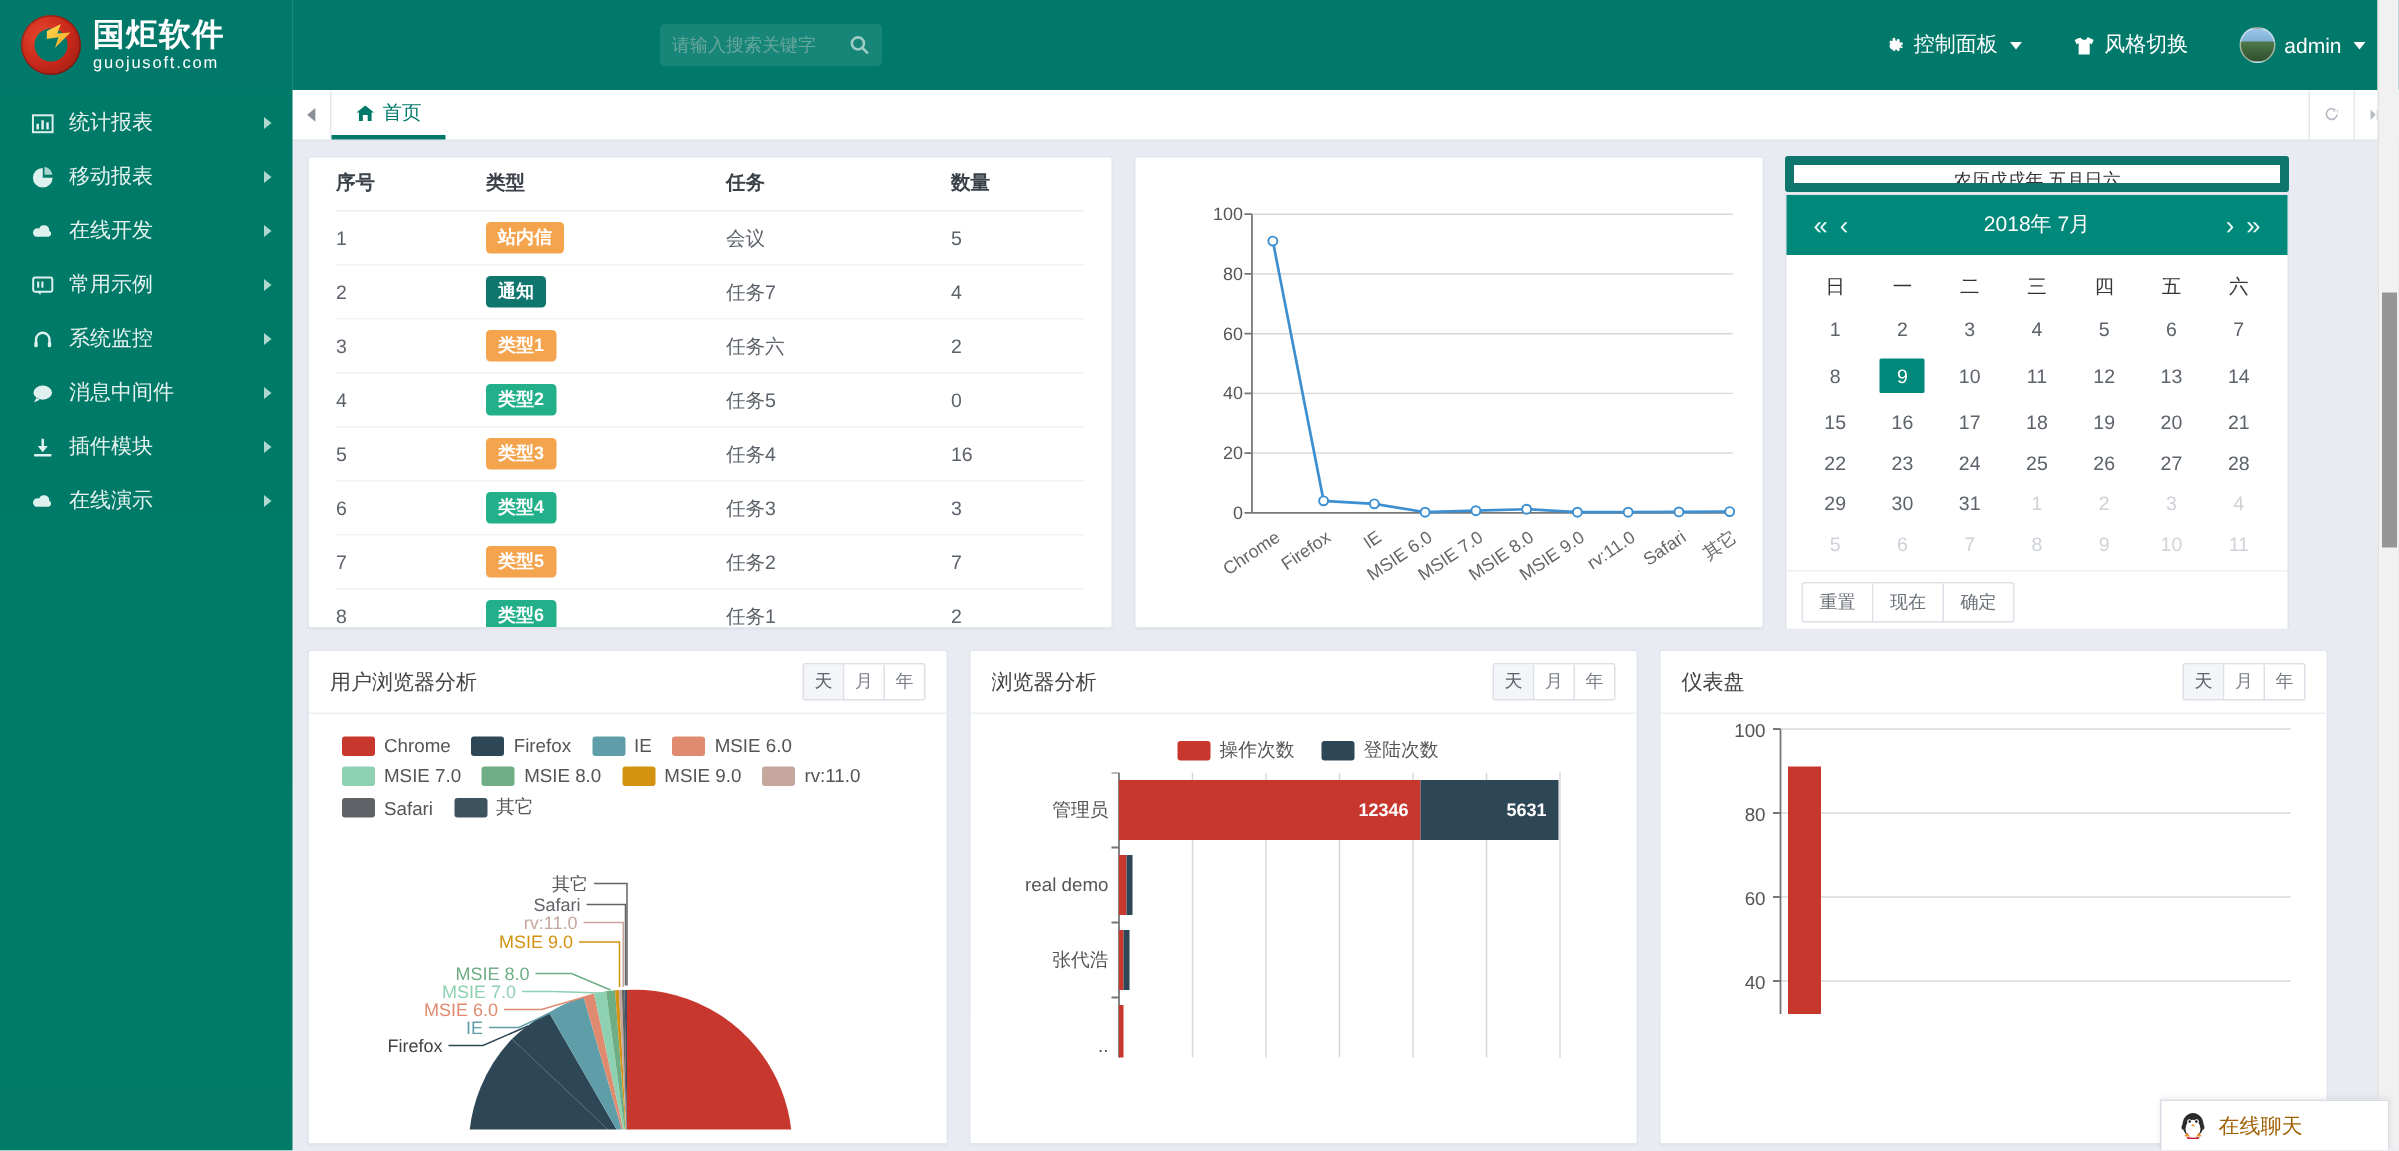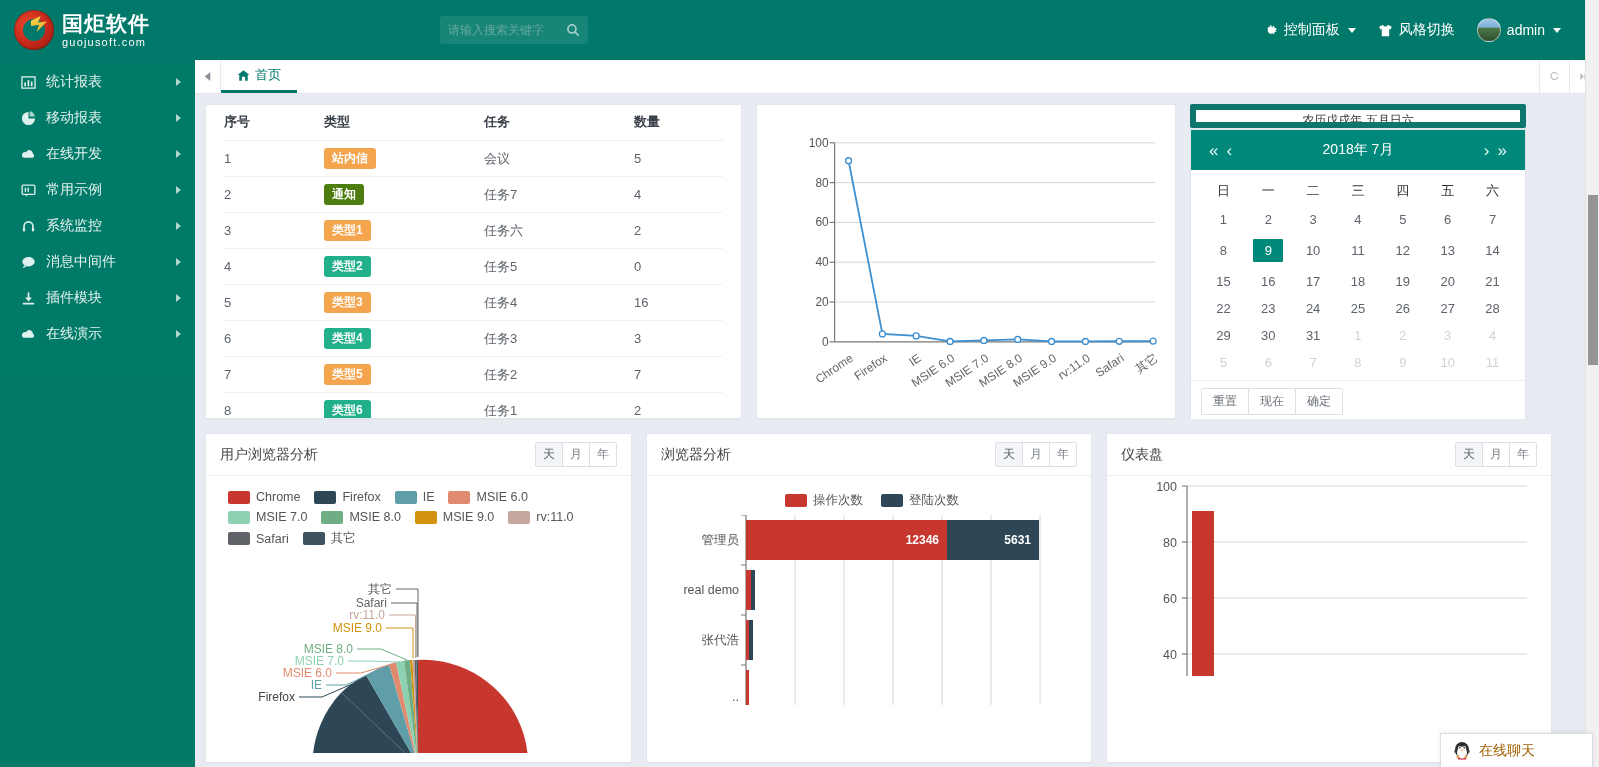--- a/index.html
+++ b/index.html
@@ -73,22 +73,22 @@
   }
   .search-input {
     background: transparent; border: none; outline: none; color: #bcded8;
     font-size: 12px; width: 118px; font-family:"Liberation Sans",sans-serif;
   }
   .search-input::placeholder { color: #67a79d; }
   .search-ico { width:14px;height:14px; flex:0 0 14px; }
   .search-ico svg{ width:14px;height:14px;fill:none;stroke:#9ecdc5;stroke-width:2;}
 
   .top-right {
-    margin-left: auto; display: flex; align-items: center; gap: 22px;
-    padding-right: 38px; color: #fff; font-size: 14px;
+    margin-left: auto; display: flex; align-items: center; gap: 34px;
+    padding-right: 22px; color: #fff; font-size: 14px;
   }
   .top-item { display: flex; align-items: center; gap: 6px; cursor: pointer; white-space: nowrap; }
   .top-item svg { fill: #fff; }
   .caret-down { width:0;height:0;border-top:5px solid #fff;border-left:4px solid transparent;border-right:4px solid transparent;margin-left:2px;}
   .avatar {
     width: 24px; height: 24px; border-radius: 50%; flex:0 0 24px;
     background: linear-gradient(180deg,#9ec6e8 0%,#7fb0d6 38%,#4f7a4b 40%,#2e4d2b 100%);
     border: 1px solid rgba(255,255,255,.5); overflow:hidden;
   }
 
@@ -421,21 +421,21 @@
             </thead>
             <tbody>
               <tr>
                 <td>1</td>
                 <td><span class="badge" style="background:#f5a44e">站内信</span></td>
                 <td>会议</td>
                 <td class="qty">5</td>
               </tr>
               <tr>
                 <td>2</td>
-                <td><span class="badge" style="background:#4d7c0f">通知</span></td>
+                <td><span class="badge" style="background:#0f766e">通知</span></td>
                 <td>任务7</td>
                 <td class="qty">4</td>
               </tr>
               <tr>
                 <td>3</td>
                 <td><span class="badge" style="background:#f5a44e">类型1</span></td>
                 <td>任务六</td>
                 <td class="qty">2</td>
               </tr>
               <tr>

